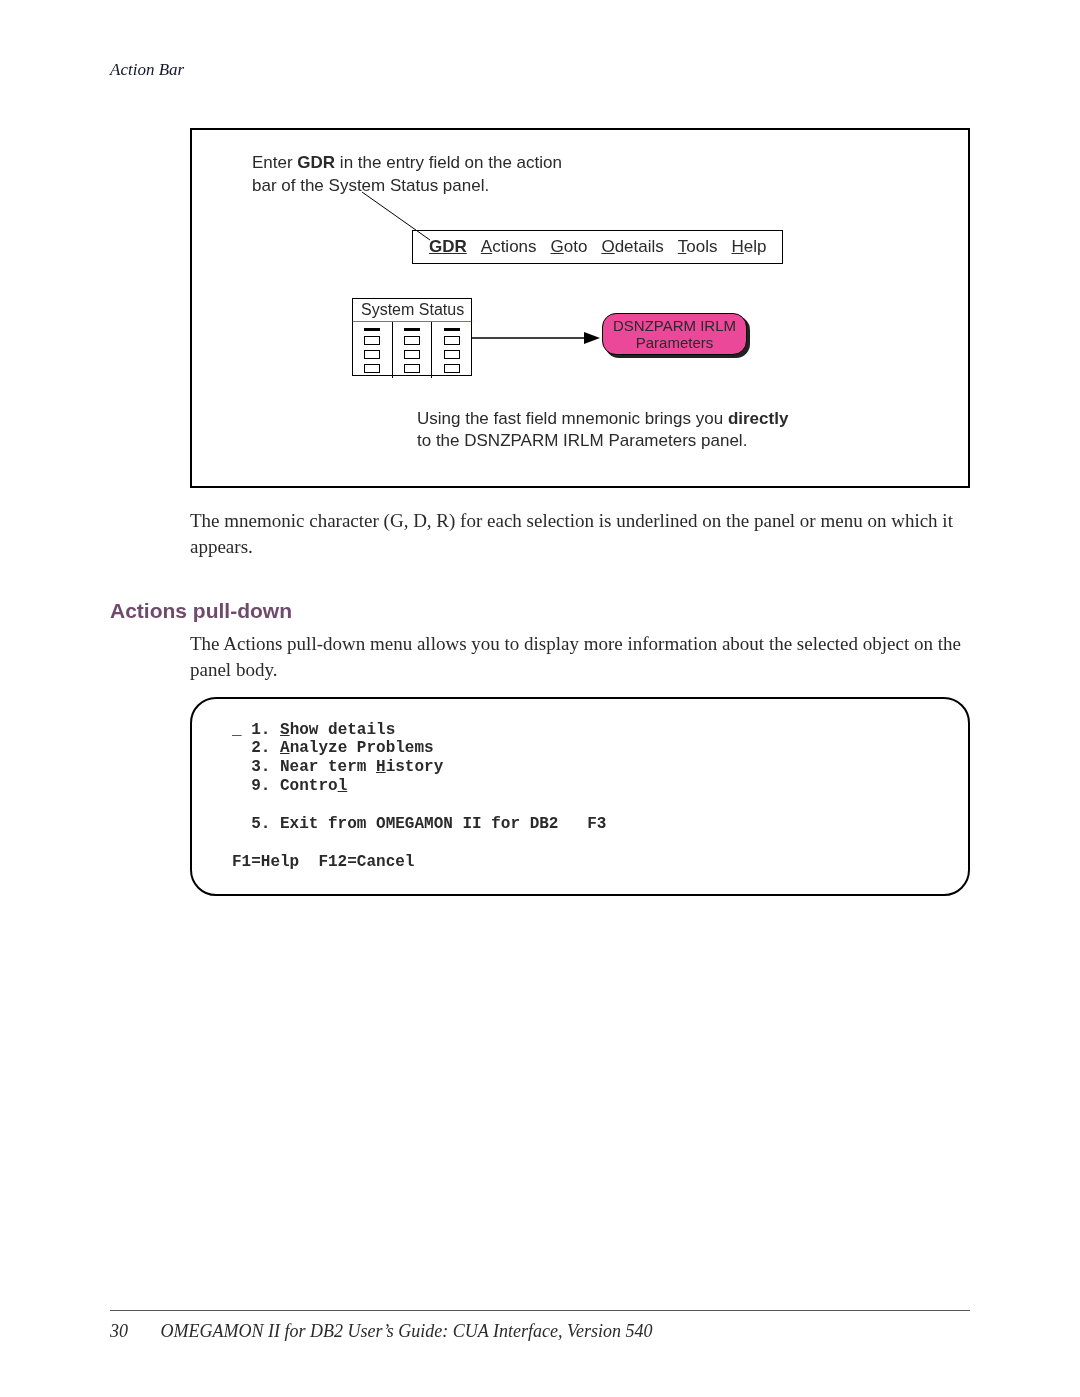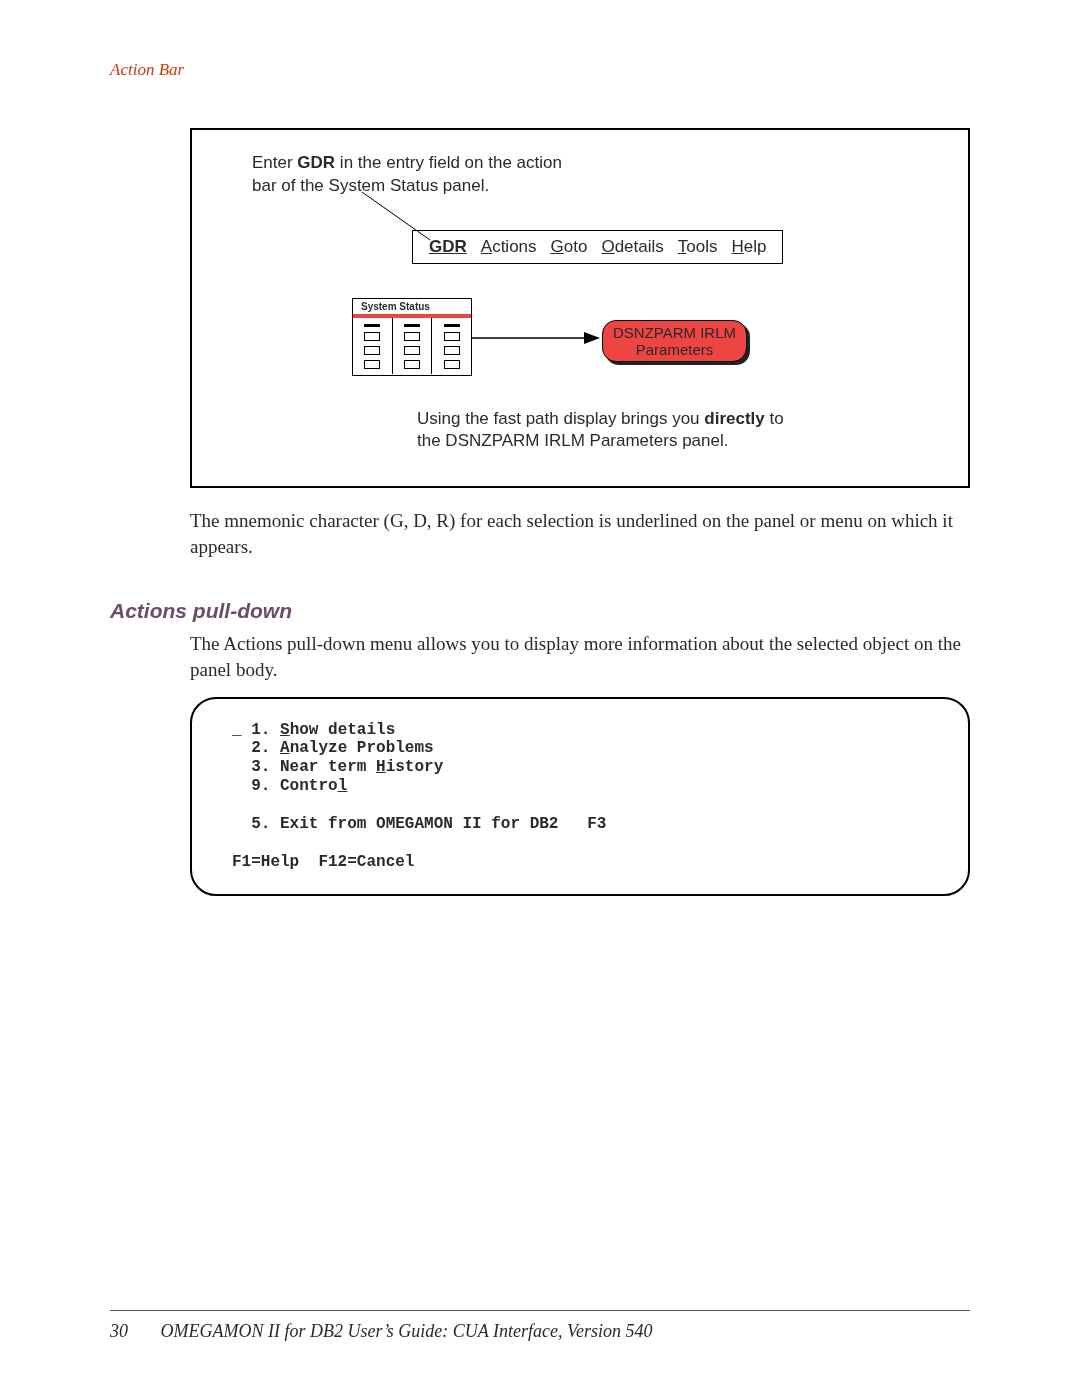--- a/index.html
+++ b/index.html
@@ -15,21 +15,21 @@
   .page {
     padding: 60px 110px 40px 110px;
     box-sizing: border-box;
     height: 100%;
     position: relative;
   }
   .header-running {
     font-style: italic;
     font-size: 17px;
     margin-bottom: 48px;
-    color: #c2410c;
+    color: #0f172a;
   }
   .indent-block {
     margin-left: 80px;
   }
   .body-text {
     font-size: 19px;
     line-height: 1.35;
     margin: 0 0 14px 0;
   }
   
@@ -77,24 +77,23 @@
     position: absolute;
     left: 160px;
     top: 168px;
     border: 1px solid #000;
     width: 120px;
     height: 78px;
     box-sizing: border-box;
     font-family: Arial, Helvetica, sans-serif;
   }
   .mini-title {
-    font-size: 10px;
+    font-size: 16px;
     padding: 2px 4px 2px 8px;
-    border-bottom: 4px solid #ef4444;
-    font-weight: bold;
+    border-bottom: 1px solid #ef4444;
   }
   .mini-cols {
     display: flex;
     height: 56px;
   }
   .mini-col {
     flex: 1;
     border-right: 1px solid #000;
     display: flex;
     flex-direction: column;
@@ -111,30 +110,30 @@
   }
   .barline {
     width: 16px;
     height: 3px;
     background: #000;
   }
   
   .target {
     position: absolute;
     left: 410px;
-    top: 190px;
+    top: 183px;
     width: 135px;
     border: 1px solid #000;
     border-radius: 14px;
     font-family: Arial, Helvetica, sans-serif;
     font-size: 15px;
     text-align: center;
     padding: 3px 4px;
     box-shadow: 3px 3px 0 #222;
-    background: #ef4444;
+    background: #ec4899;
   }
   
   .arrow-wrap {
     position: absolute;
     left: 280px;
     top: 198px;
     width: 130px;
     height: 20px;
   }
   .fig-note {
@@ -147,21 +146,20 @@
     max-width: 380px;
   }
   .fig-note .b { font-weight: bold; }
   
   h2.section {
     font-family: Arial, Helvetica, sans-serif;
     color: #704a6d;
     font-weight: bold;
     font-size: 21px;
     margin: 40px 0 8px 0;
-    font-style: italic;
   }
   
   .terminal {
     border: 2px solid #000;
     border-radius: 26px;
     margin: 10px 0 0 0;
     padding: 22px 40px 22px 40px;
     font-family: "Courier New", monospace;
     font-size: 16px;
     font-weight: bold;
@@ -241,21 +239,21 @@
           <polygon points="112,4 128,10 112,16" fill="#000"></polygon>
         </svg>
       </div>
 
       <div class="target">
         <div>DSNZPARM IRLM</div>
         <div>Parameters</div>
       </div>
 
       <div class="fig-note">
-        <span>Using the fast path display brings you </span><span class="b">directly</span><span> to the DSNZPARM IRLM Parameters panel.</span>
+        <span>Using the fast field mnemonic brings you </span><span class="b">directly</span><span> to the DSNZPARM IRLM Parameters panel.</span>
       </div>
     </div>
 
     <p class="body-text">The mnemonic character (G, D, R) for each selection is underlined on the panel or menu on which it appears.</p>
   </div>
 
   <h2 class="section">Actions pull-down</h2>
 
   <div class="indent-block">
     <p class="body-text">The Actions pull-down menu allows you to display more information about the selected object on the panel body.</p>

